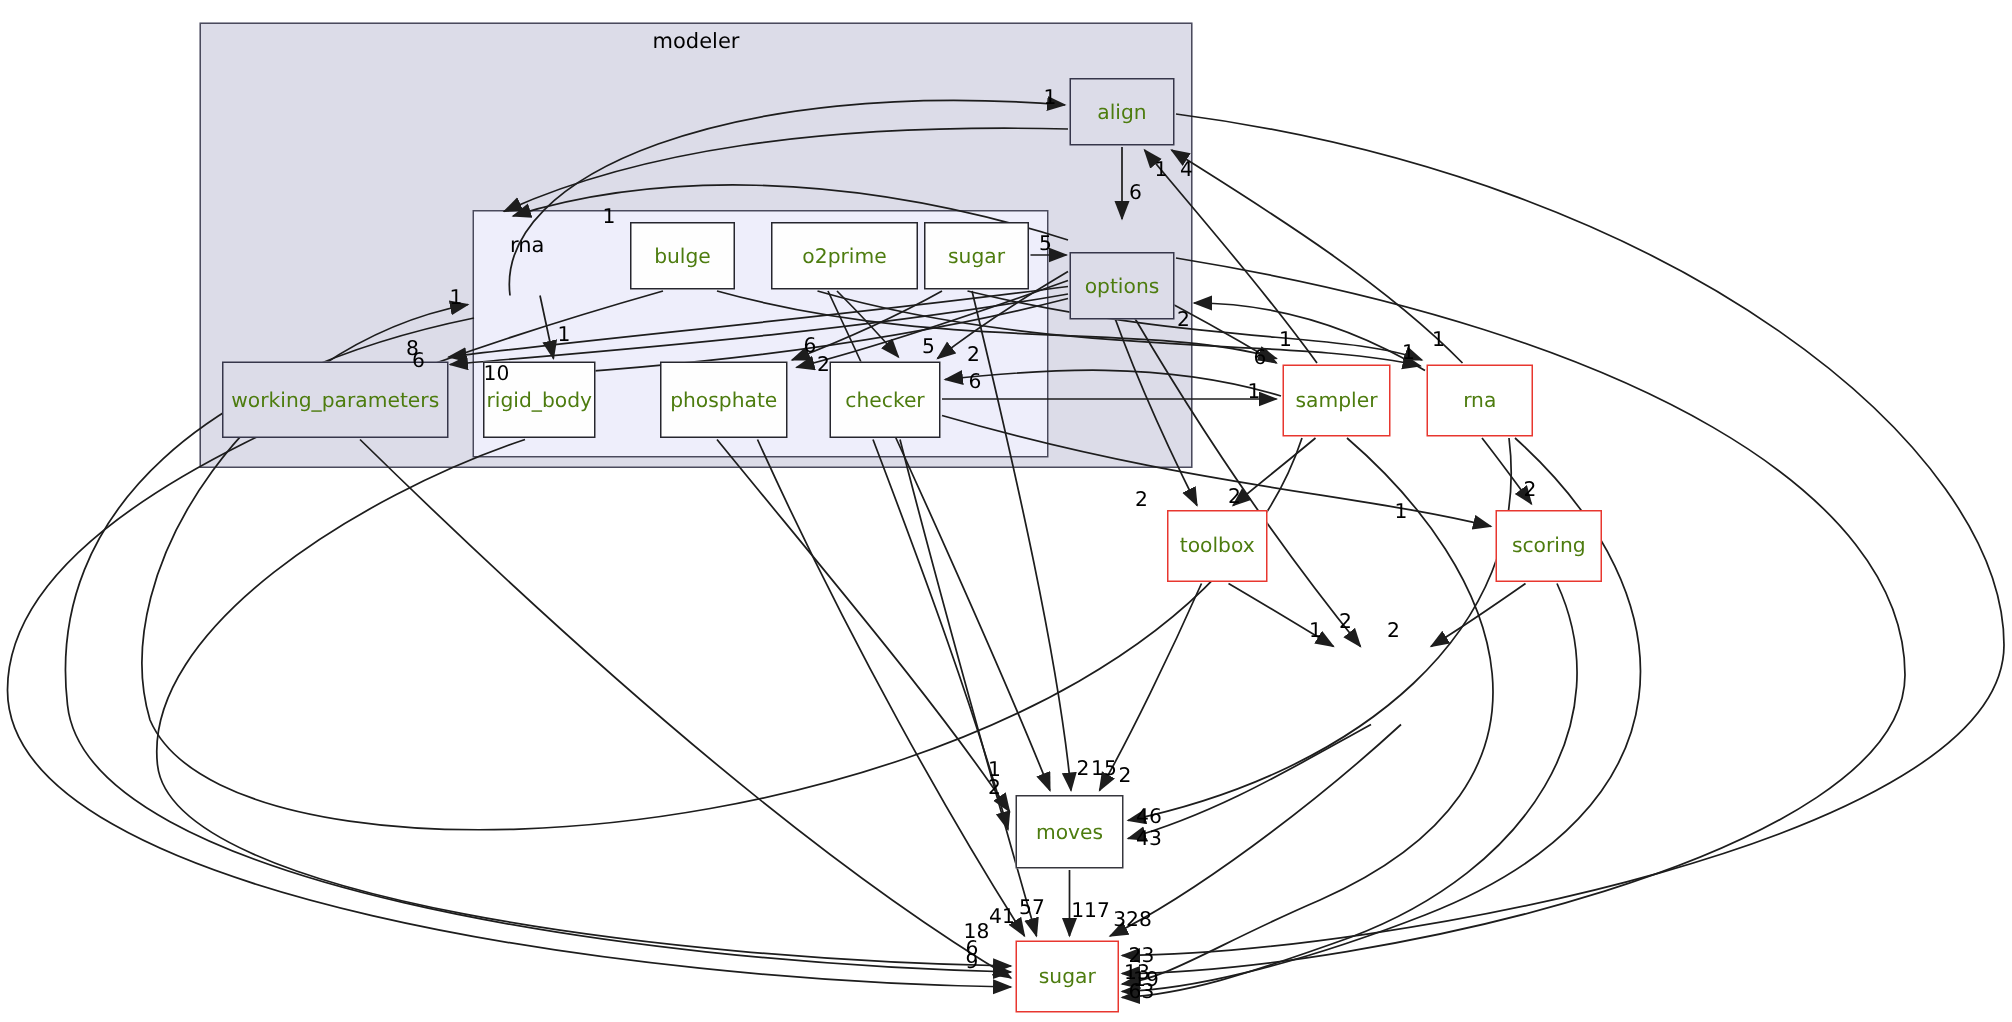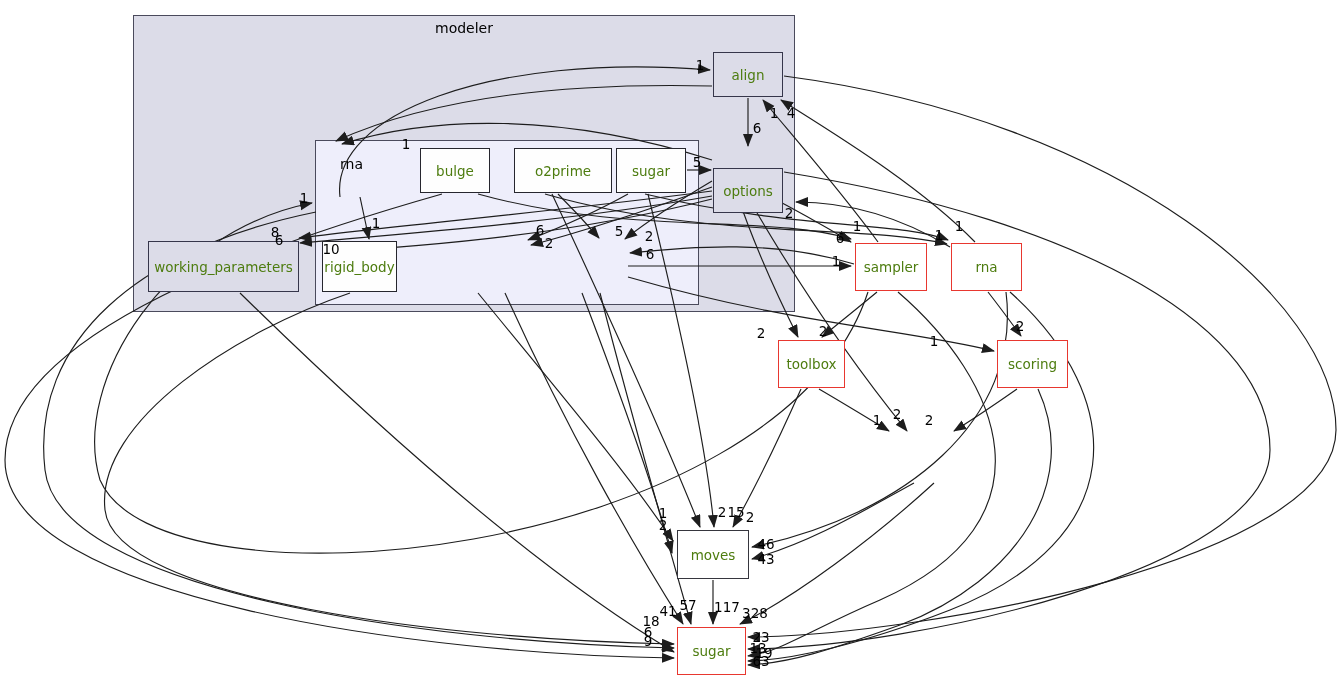--- a/index.html
+++ b/index.html
@@ -113,20 +113,26 @@
       </div>
       <div class="node white" style="left: 514px; top: 148px; width: 98px; height: 45px;">
         <span>o2prime</span>
       </div>
       <div class="node white" style="left: 616px; top: 148px; width: 70px; height: 45px;">
         <span>sugar</span>
       </div>
       <div class="node white" style="left: 322px; top: 241px; width: 75px; height: 51px;">
         <span>rigid_body</span>
       </div>
+      <div class="node white" style="left: 440px; top: 241px; width: 85px; height: 51px;">
+        <span>phosphate</span>
+      </div>
+      <div class="node white" style="left: 553px; top: 241px; width: 74px; height: 51px;">
+        <span>checker</span>
+      </div>
       <div class="node red" style="left: 855px; top: 243px; width: 72px; height: 48px;">
         <span>sampler</span>
       </div>
       <div class="node red" style="left: 951px; top: 243px; width: 71px; height: 48px;">
         <span>rna</span>
       </div>
       <div class="node red" style="left: 778px; top: 340px; width: 67px; height: 48px; text-align: right;">
         <span>toolbox</span>
       </div>
       <div class="node red" style="left: 997px; top: 340px; width: 71px; height: 48px;">

